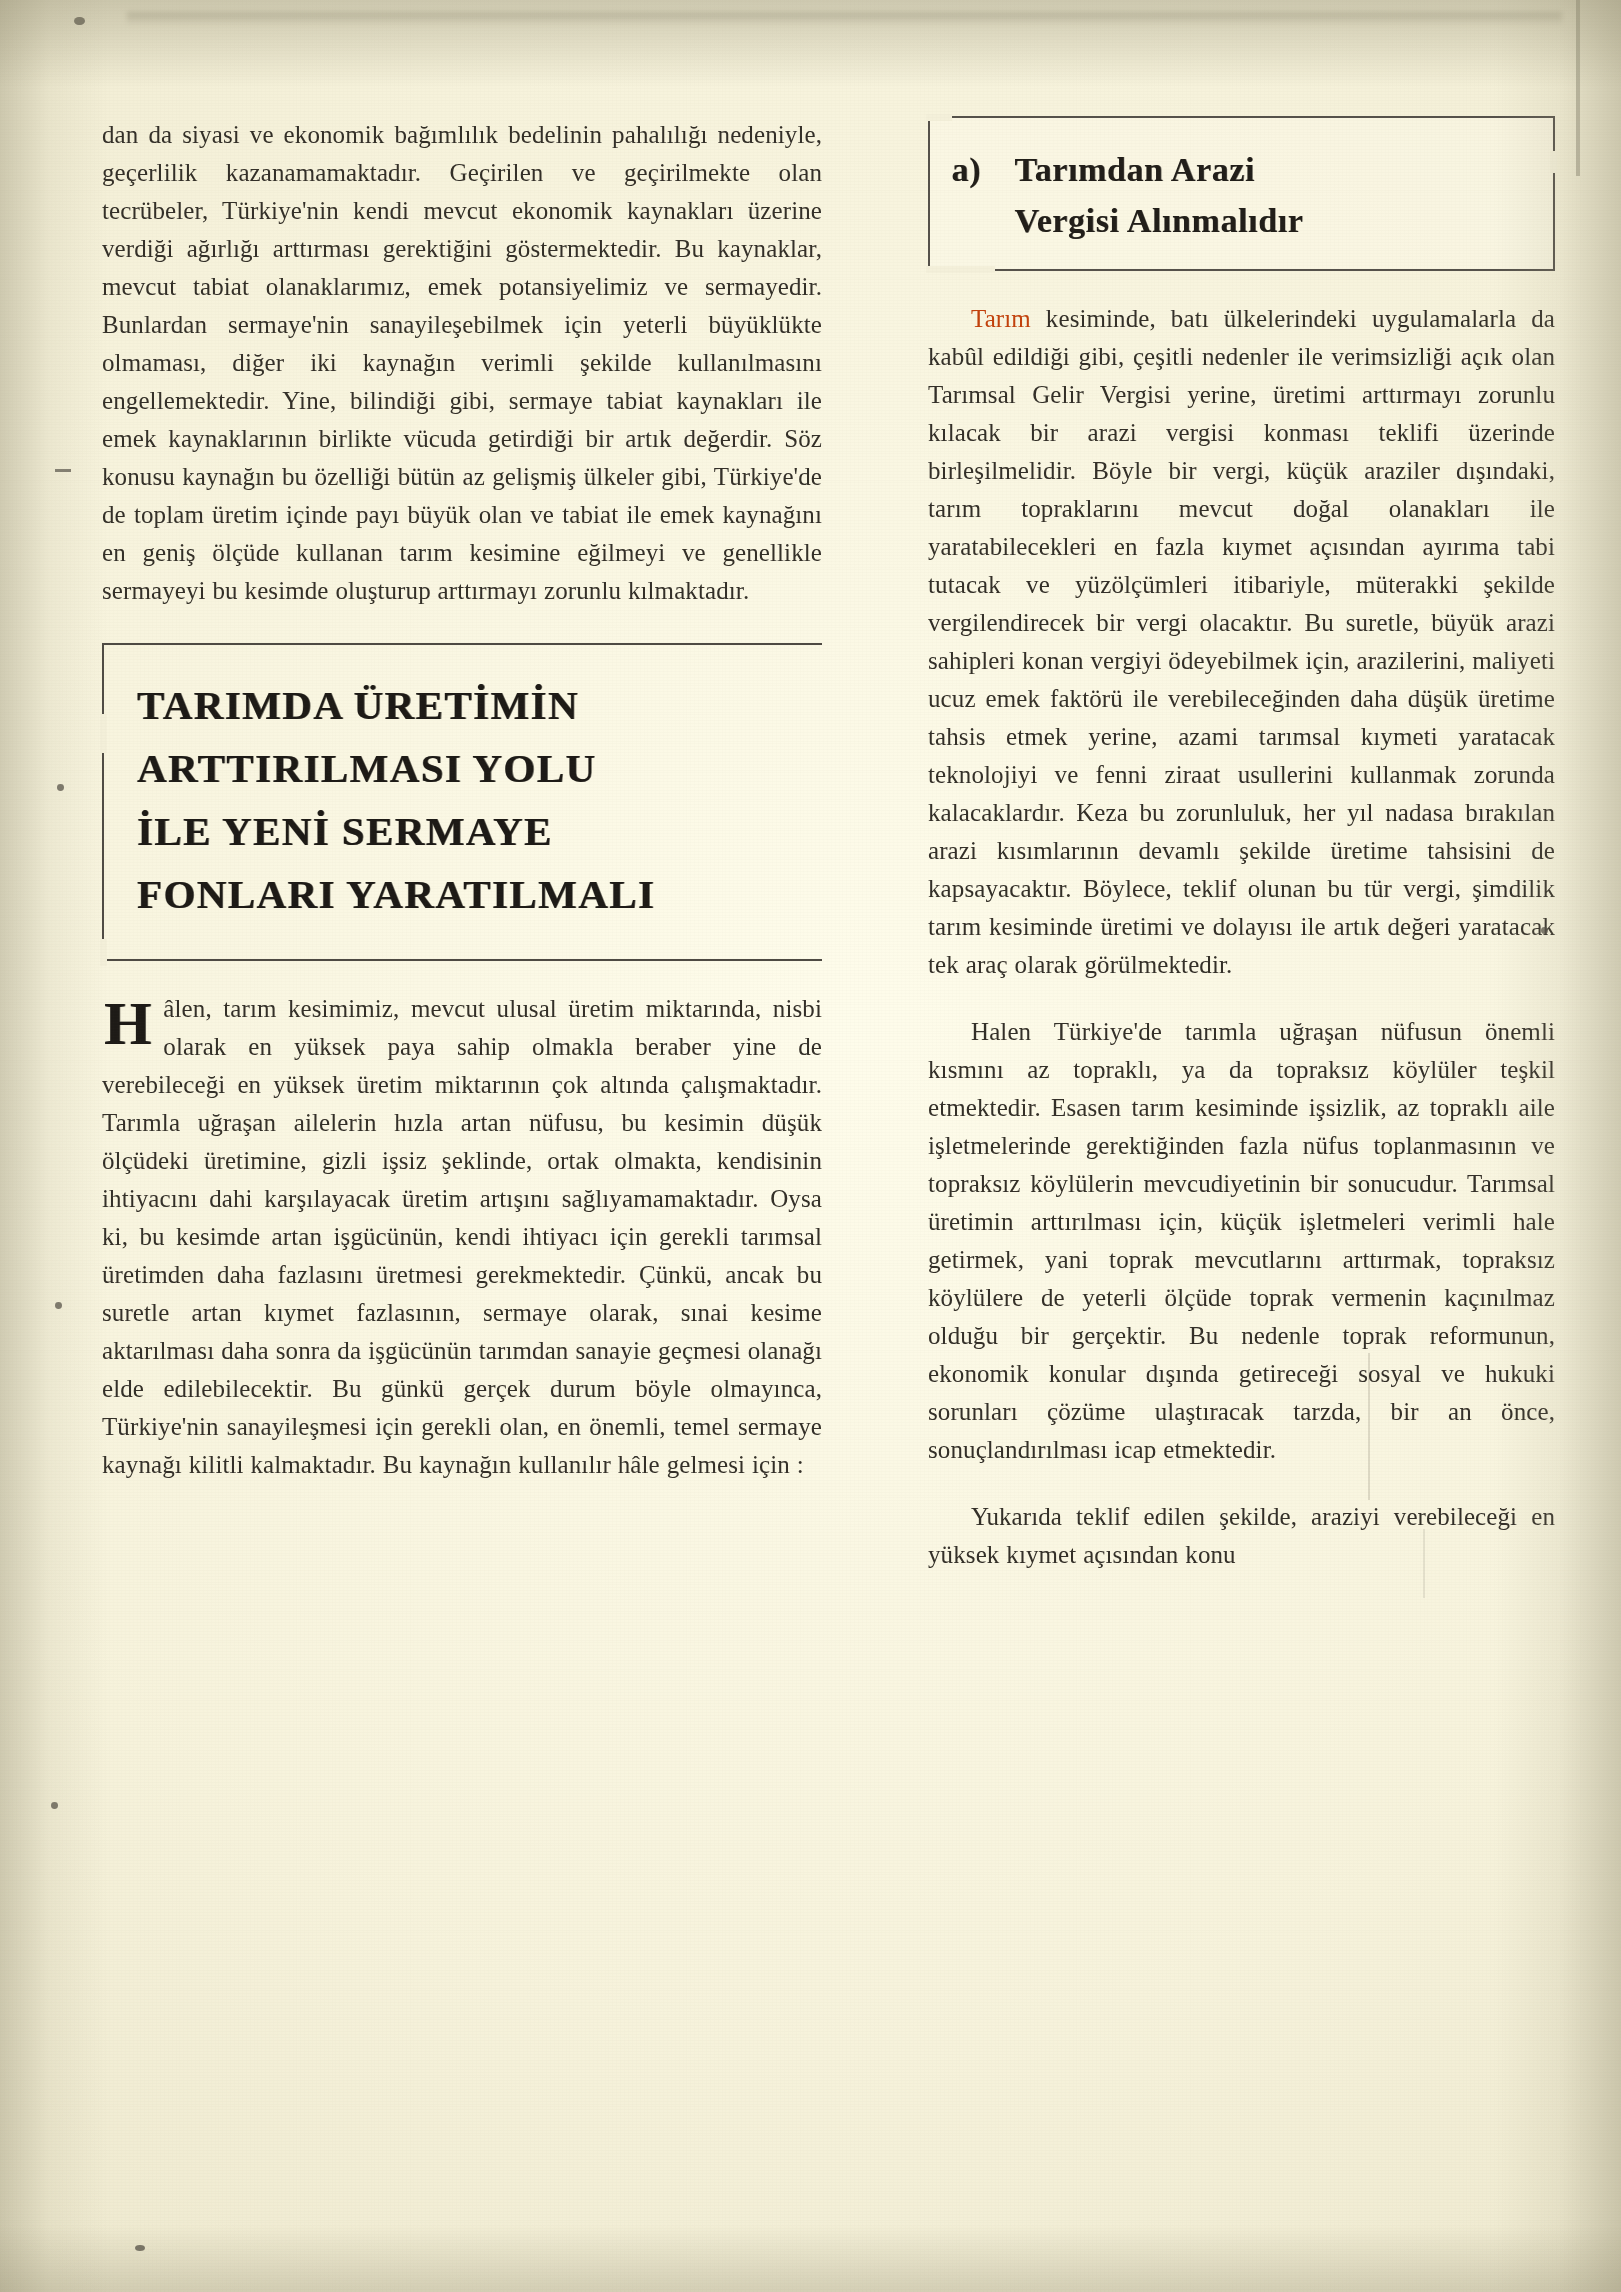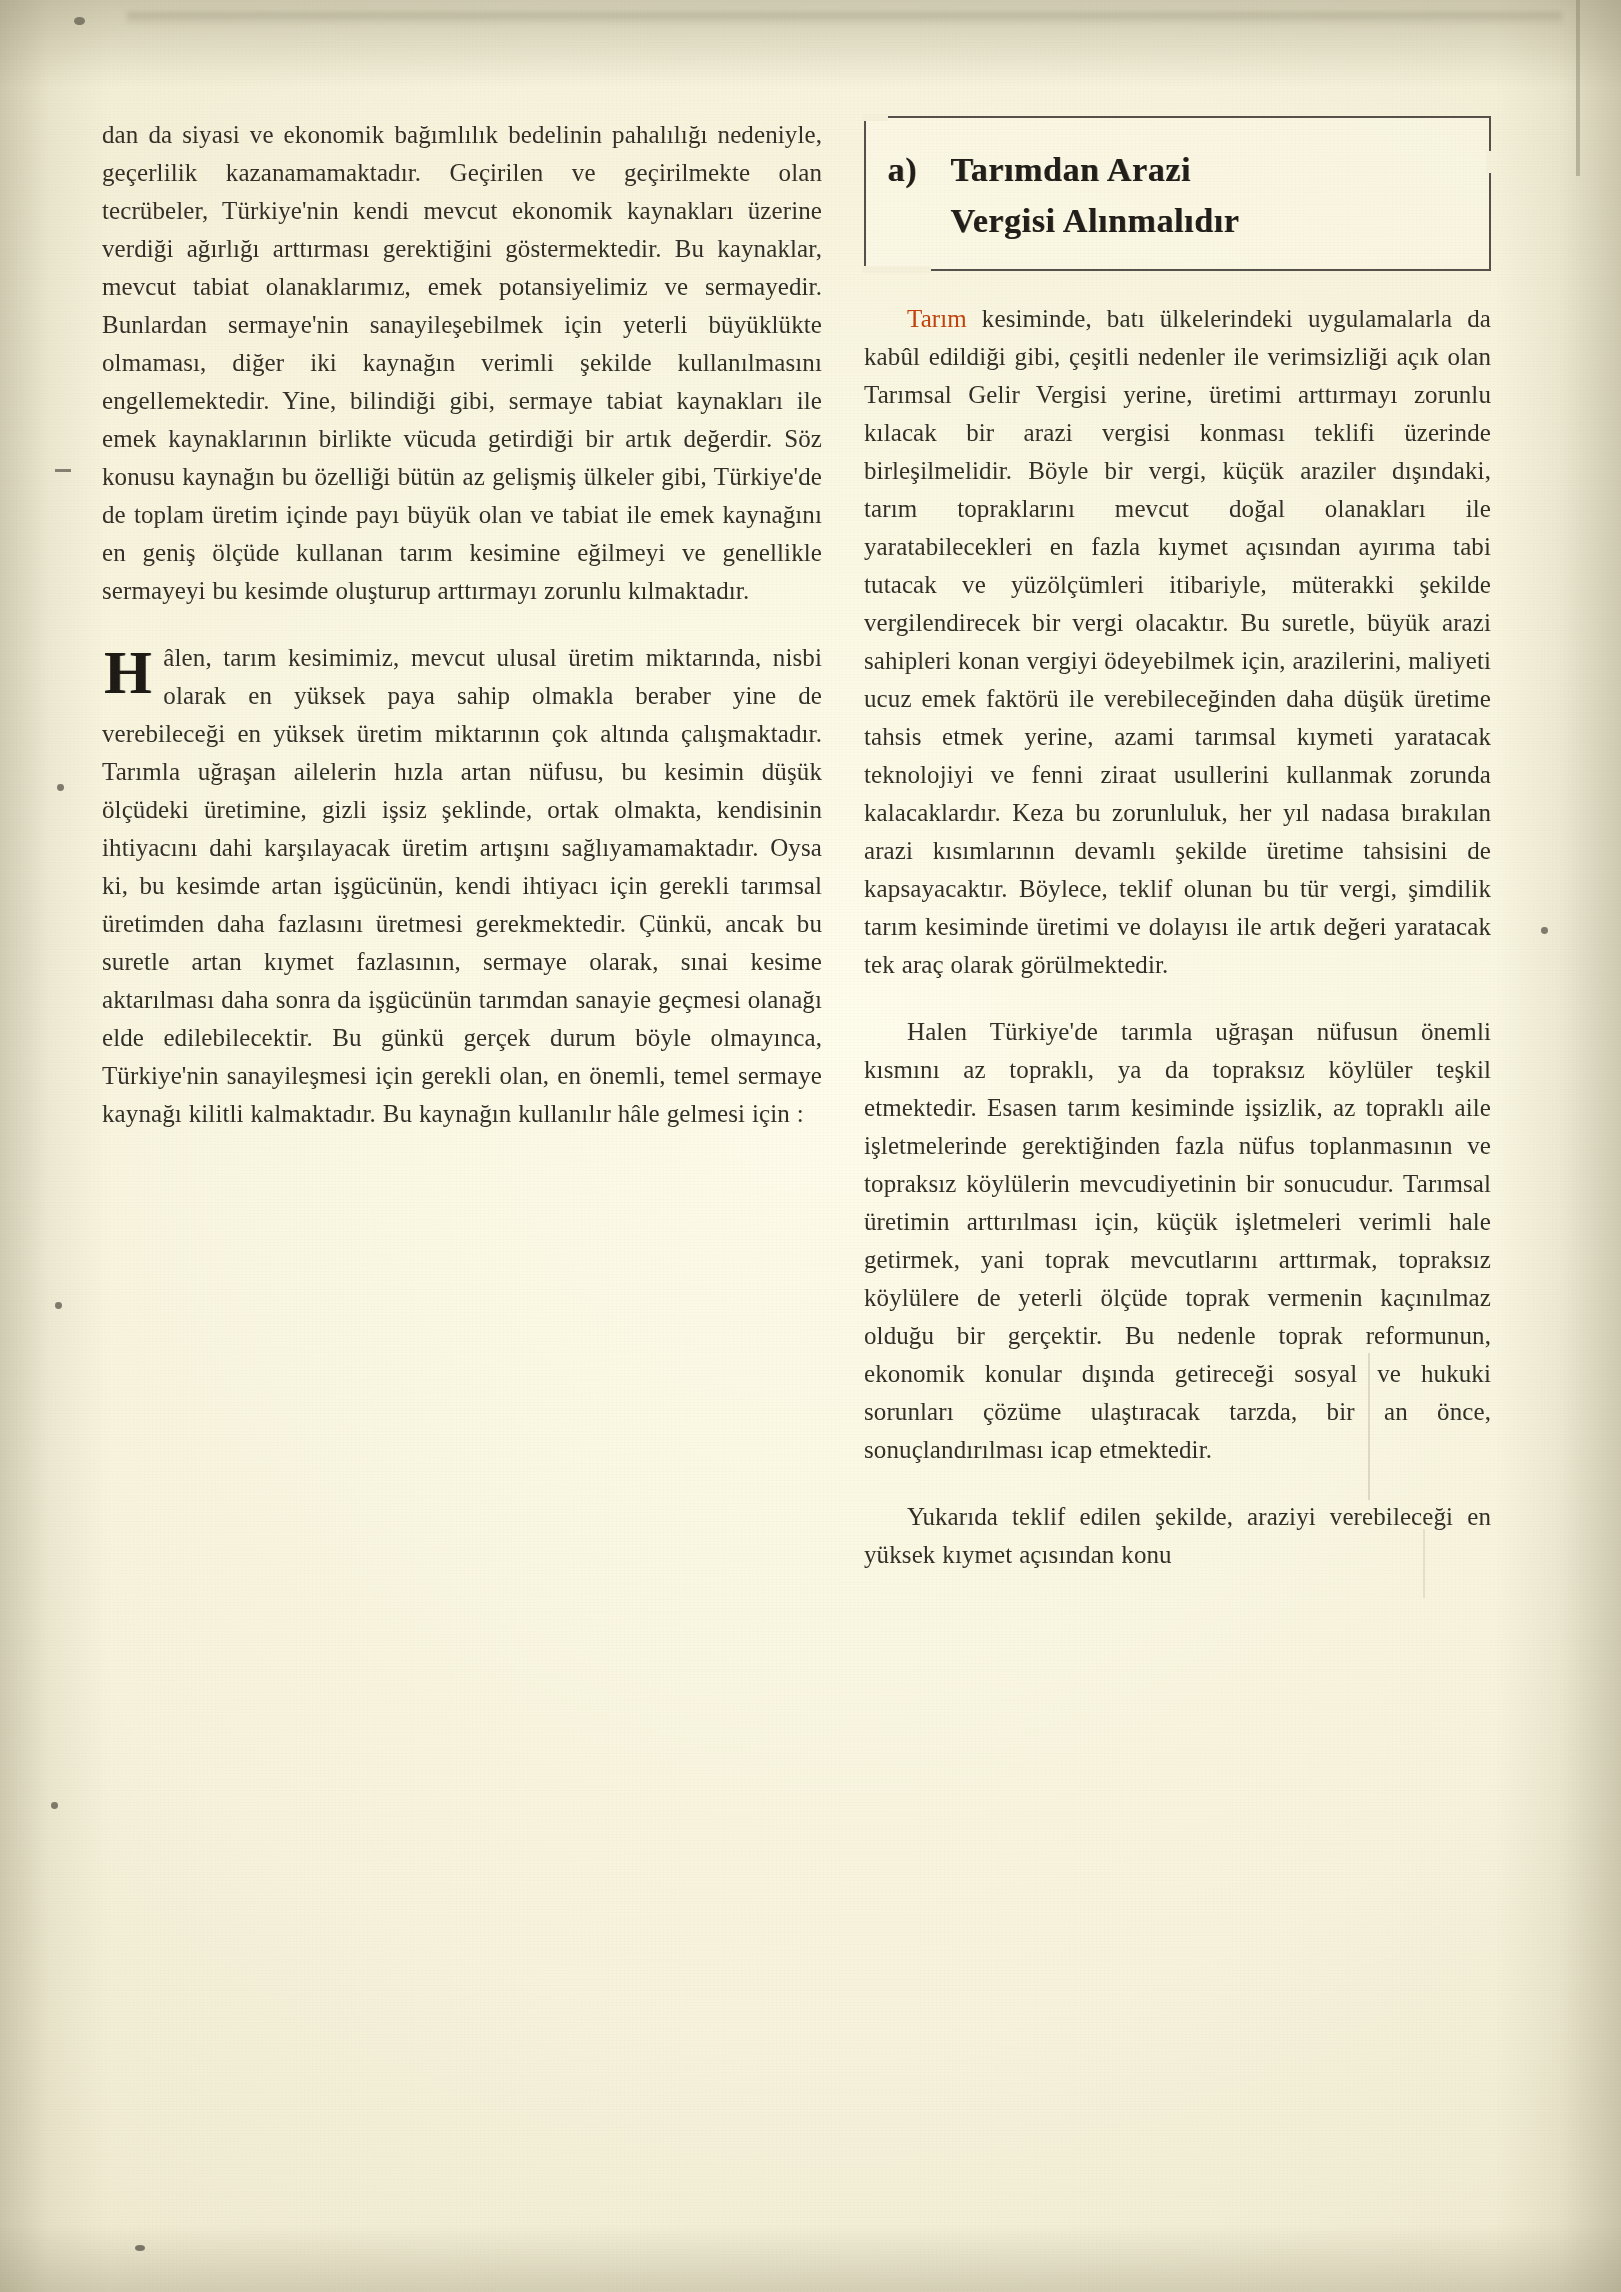--- a/index.html
+++ b/index.html
@@ -62,21 +62,21 @@
     filter: blur(2.9px);
     pointer-events: none;
   }
 
   
   .col {
     position: absolute;
     top: 116px;
   }
   .col-left  { left: 102px;  width: 720px; }
-  .col-right { left: 864px;  width: 627px; }
+  .col-right { left: 928px;  width: 627px; }
 
   p.body {
     margin: 0 0 0 0;
     font-size: 25px;
     line-height: 38px;
     text-align: justify;
     text-justify: inter-word;
     letter-spacing: 0.1px;
     word-spacing: 0.5px;
     color: #332f28;
@@ -191,20 +191,28 @@
 <body>
 
 <div class="page">
 
   <div class="paper-tint"></div>
 
   <div class="col col-left">
 
     <p class="body">dan da siyasi ve ekonomik bağımlılık bedelinin pahalılığı nedeniyle, geçerlilik kazanamamaktadır. Geçirilen ve geçirilmekte olan tecrübeler, Türkiye'nin kendi mevcut ekonomik kaynakları üzerine verdiği ağırlığı arttırması gerektiğini göstermektedir. Bu kaynaklar, mevcut tabiat olanaklarımız, emek potansiyelimiz ve sermayedir. Bunlardan sermaye'nin sanayileşebilmek için yeterli büyüklükte olmaması, diğer iki kaynağın verimli şekilde kullanılmasını engellemektedir. Yine, bilindiği gibi, sermaye tabiat kaynakları ile emek kaynaklarının birlikte vücuda getirdiği bir artık değerdir. Söz konusu kaynağın bu özelliği bütün az gelişmiş ülkeler gibi, Türkiye'de de toplam üretim içinde payı büyük olan ve tabiat ile emek kaynağını en geniş ölçüde kullanan tarım kesimine eğilmeyi ve genellikle sermayeyi bu kesimde oluşturup arttırmayı zorunlu kılmaktadır.</p>
 
+    <div class="display-box">
+      <span class="dl">TARIMDA ÜRETİMİN</span>
+      <span class="dl">ARTTIRILMASI YOLU</span>
+      <span class="dl">İLE YENİ SERMAYE</span>
+      <span class="dl">FONLARI YARATILMALI</span>
+      <span class="box-nick" style="left:-3.9px; top:69px; width:6.9px; height:39px;"></span>
+      <span class="box-nick" style="left:-3.9px; top:294px; width:6.9px; height:27.4px;"></span>
+    </div>
 
     <p class="body dropcap-para gap">
       <span class="dropcap">H</span><span>âlen, tarım kesimimiz, mevcut ulusal üretim miktarında, nisbi olarak en yüksek paya sahip olmakla beraber yine de verebileceği en yüksek üretim miktarının çok altında çalışmaktadır. Tarımla uğraşan ailelerin hızla artan nüfusu, bu kesimin düşük ölçüdeki üretimine, gizli işsiz şeklinde, ortak olmakta, kendisinin ihtiyacını dahi karşılayacak üretim artışını sağlıyamamaktadır. Oysa ki, bu kesimde artan işgücünün, kendi ihtiyacı için gerekli tarımsal üretimden daha fazlasını üretmesi gerekmektedir. Çünkü, ancak bu suretle artan kıymet fazlasının, sermaye olarak, sınai kesime aktarılması daha sonra da işgücünün tarımdan sanayie geçmesi olanağı elde edilebilecektir. Bu günkü gerçek durum böyle olmayınca, Türkiye'nin sanayileşmesi için gerekli olan, en önemli, temel sermaye kaynağı kilitli kalmaktadır. Bu kaynağın kullanılır hâle gelmesi için :</span>
     </p>
 
   </div>
 
   <div class="col col-right">
 
     <div class="head-box">

